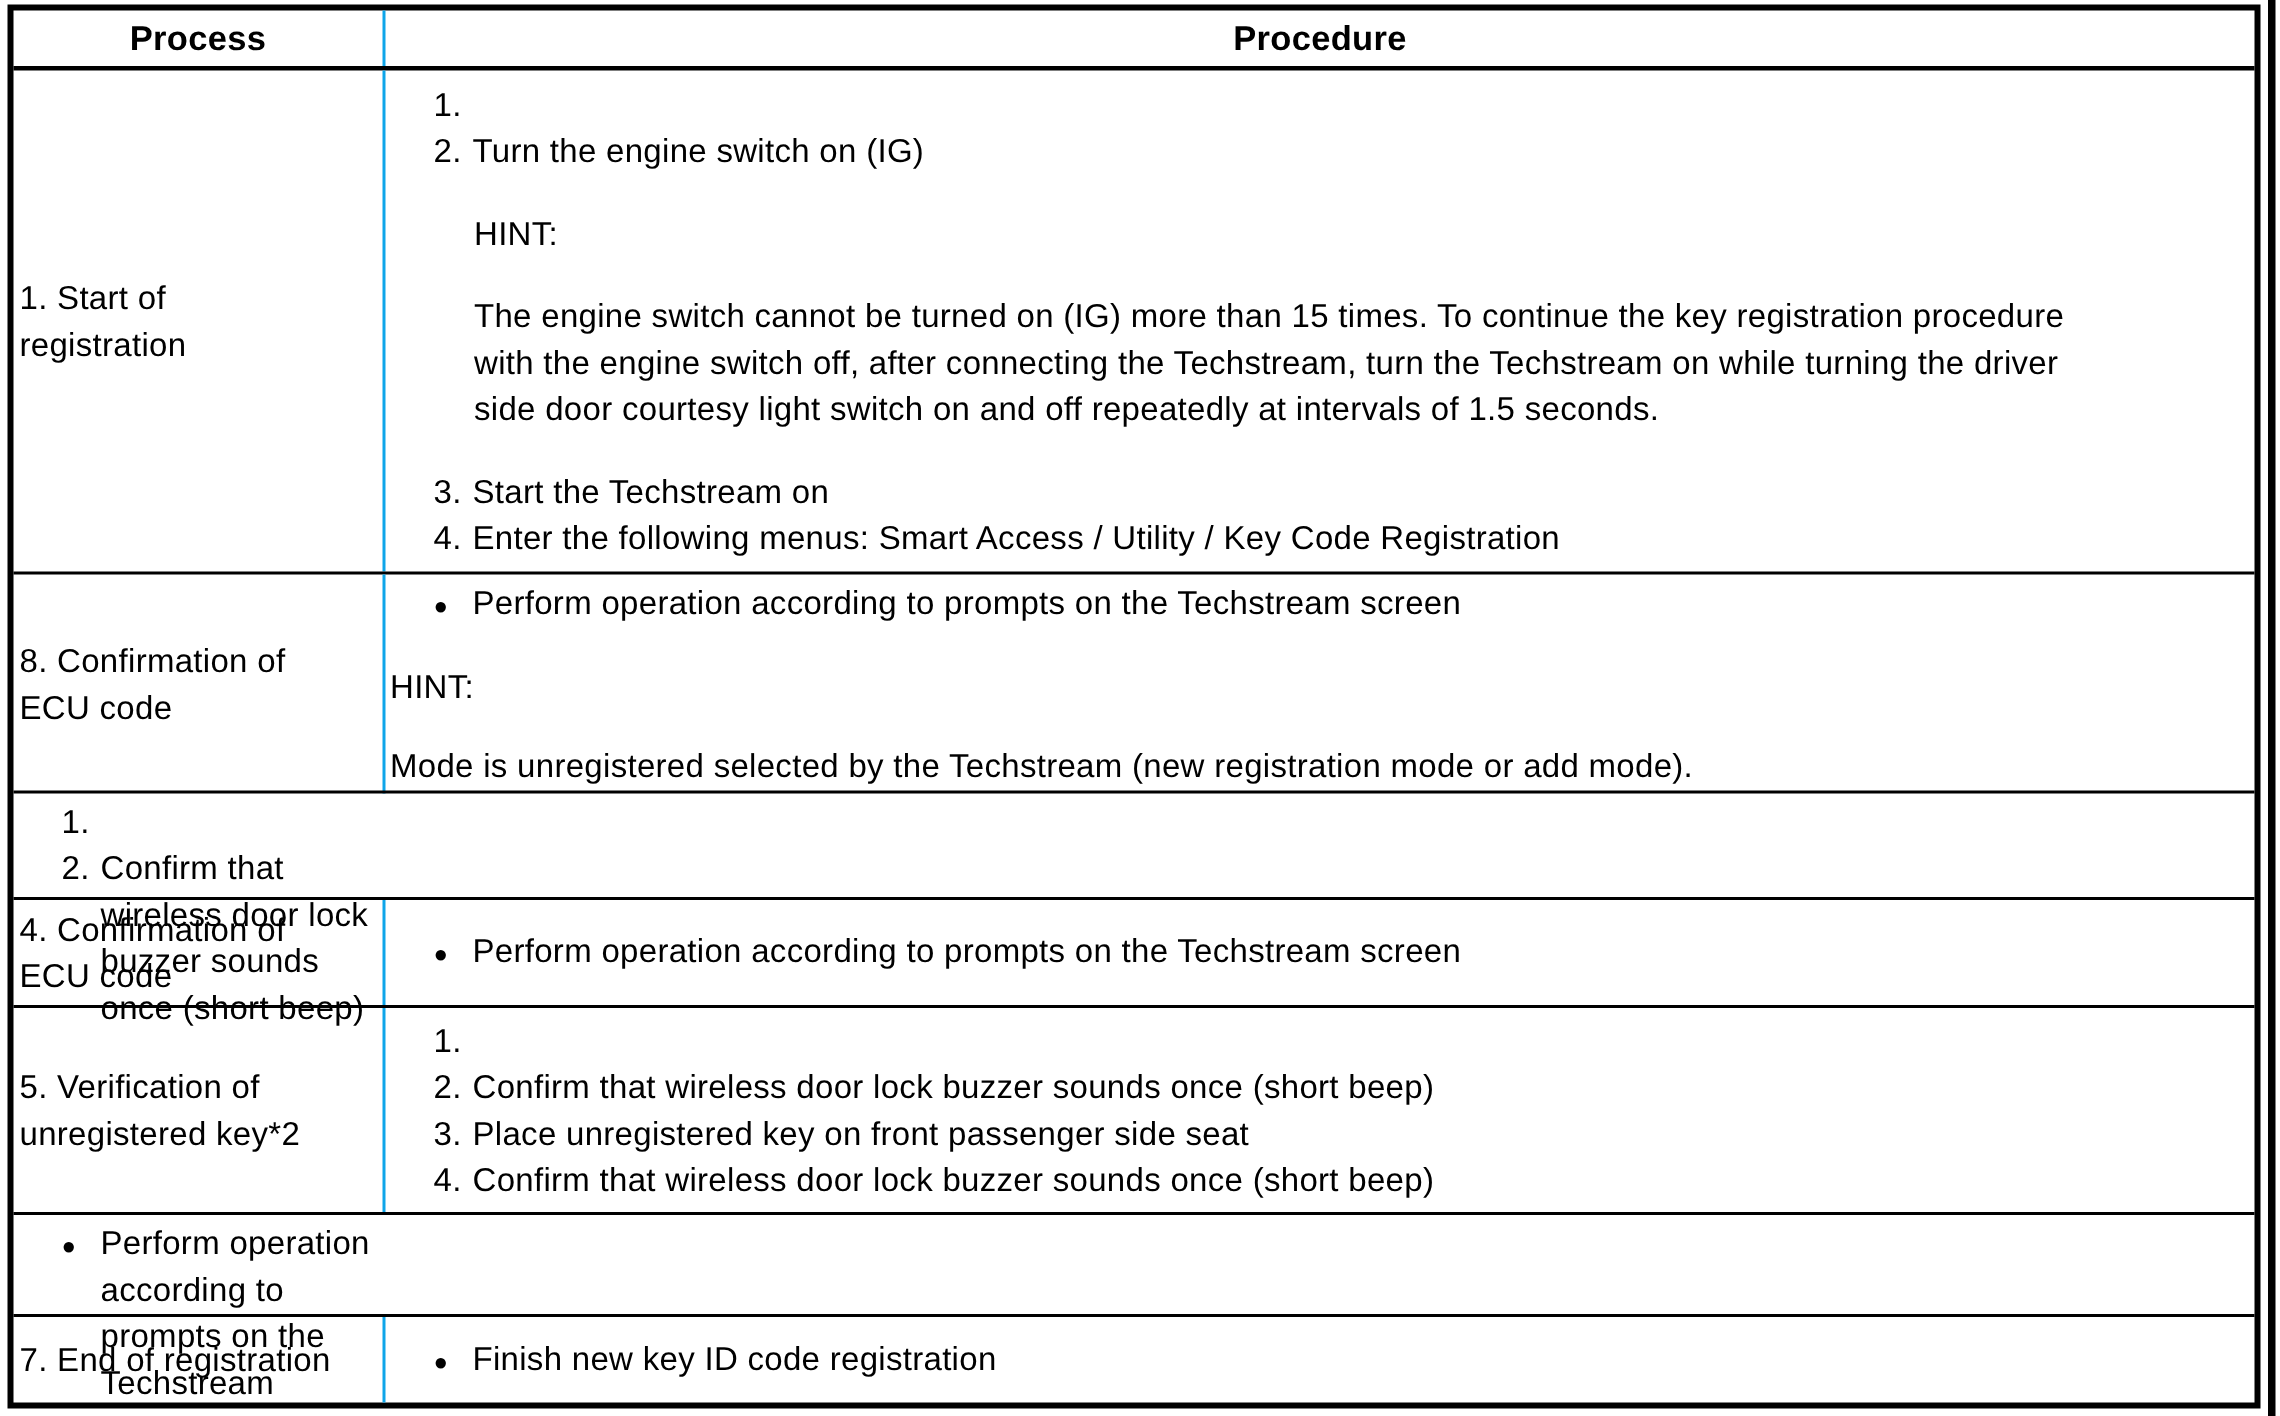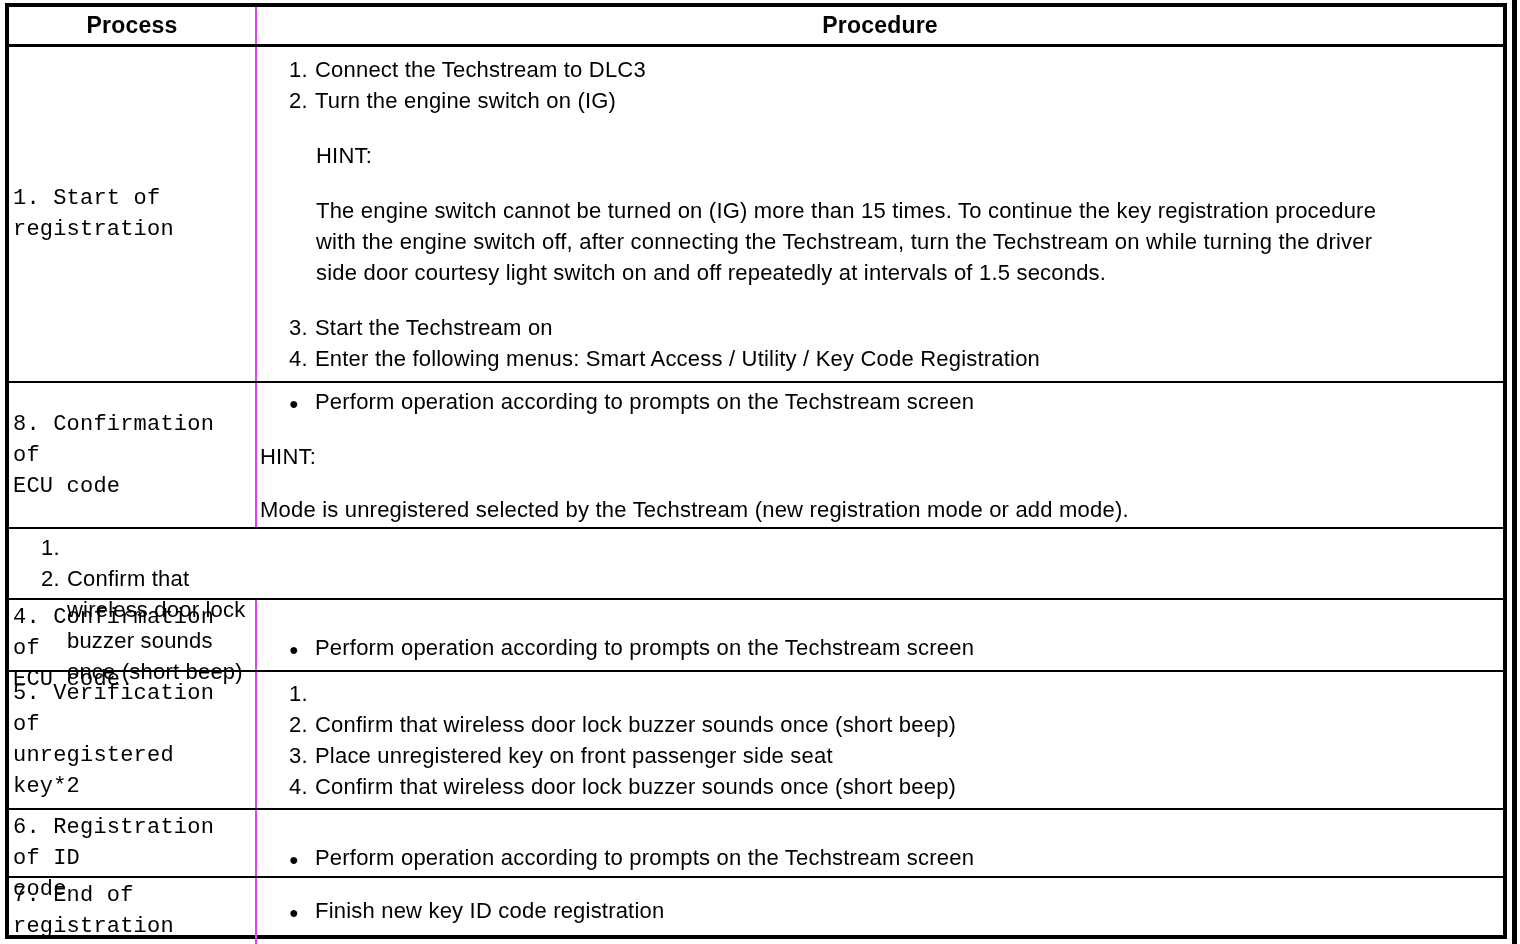--- a/index.html
+++ b/index.html
@@ -35,30 +35,29 @@
   .tr.header-row { border-top: none; }
   .tr.first-body-row { border-top: 3px solid #000000; }
   .th {
     font-size: 23px;
     font-weight: bold;
     letter-spacing: 0.2px;
     display: flex;
     align-items: center;
     justify-content: center;
   }
-  .cell-left { border-right: 2px solid #d946ef; }
+  .cell-left { border-right: 2px solid #0ea5e9; }
   .td-process {
     font-size: 22px;
     line-height: 31px;
     letter-spacing: 0.2px;
     display: flex;
     align-items: center;
     padding: 2px 8px 2px 4px;
     white-space: pre-line;
-    font-family: Liberation Mono, monospace;
   }
   .td-proc {
     font-size: 22px;
     line-height: 31px;
     letter-spacing: 0.2px;
     display: flex;
     flex-direction: column;
     justify-content: center;
     padding: 3px 10px 3px 2px;
     min-width: 0;
@@ -87,21 +86,20 @@
     <div class="th cell-left">Process</div>
     <div class="th">Procedure</div>
   </div>
 
   <div class="tr first-body-row">
     <div class="td-process cell-left">1. Start of
 registration</div>
     <div class="td-proc">
       <div class="li">
         <span class="marker">1.</span>
-        <span>Connect the Techstream to DLC3</span>
       </div>
       <div class="li">
         <span class="marker">2.</span>
         <span>Turn the engine switch on (IG)</span>
       </div>
       <div class="hint-indent mt">HINT:</div>
       <div class="hint-indent hint-para mt">The engine switch cannot be turned on (IG) more than 15 times. To continue the key registration procedure with the engine switch off, after connecting the Techstream, turn the Techstream on while turning the driver side door courtesy light switch on and off repeatedly at intervals of 1.5 seconds.</div>
       <div class="li mt">
         <span class="marker">3.</span>
         <span>Start the Techstream on</span>
@@ -165,22 +163,20 @@
         <span>Place unregistered key on front passenger side seat</span>
       </div>
       <div class="li">
         <span class="marker">4.</span>
         <span>Confirm that wireless door lock buzzer sounds once (short beep)</span>
       </div>
     </div>
   </div>
 
   <div class="tr">
-    <div class="td-process cell-left">6. Registration of ID
-code</div>
     <div class="td-proc">
       <div class="li">
         <span class="marker bullet">●</span>
         <span>Perform operation according to prompts on the Techstream screen</span>
       </div>
     </div>
   </div>
 
   <div class="tr">
     <div class="td-process cell-left">7. End of registration</div>

